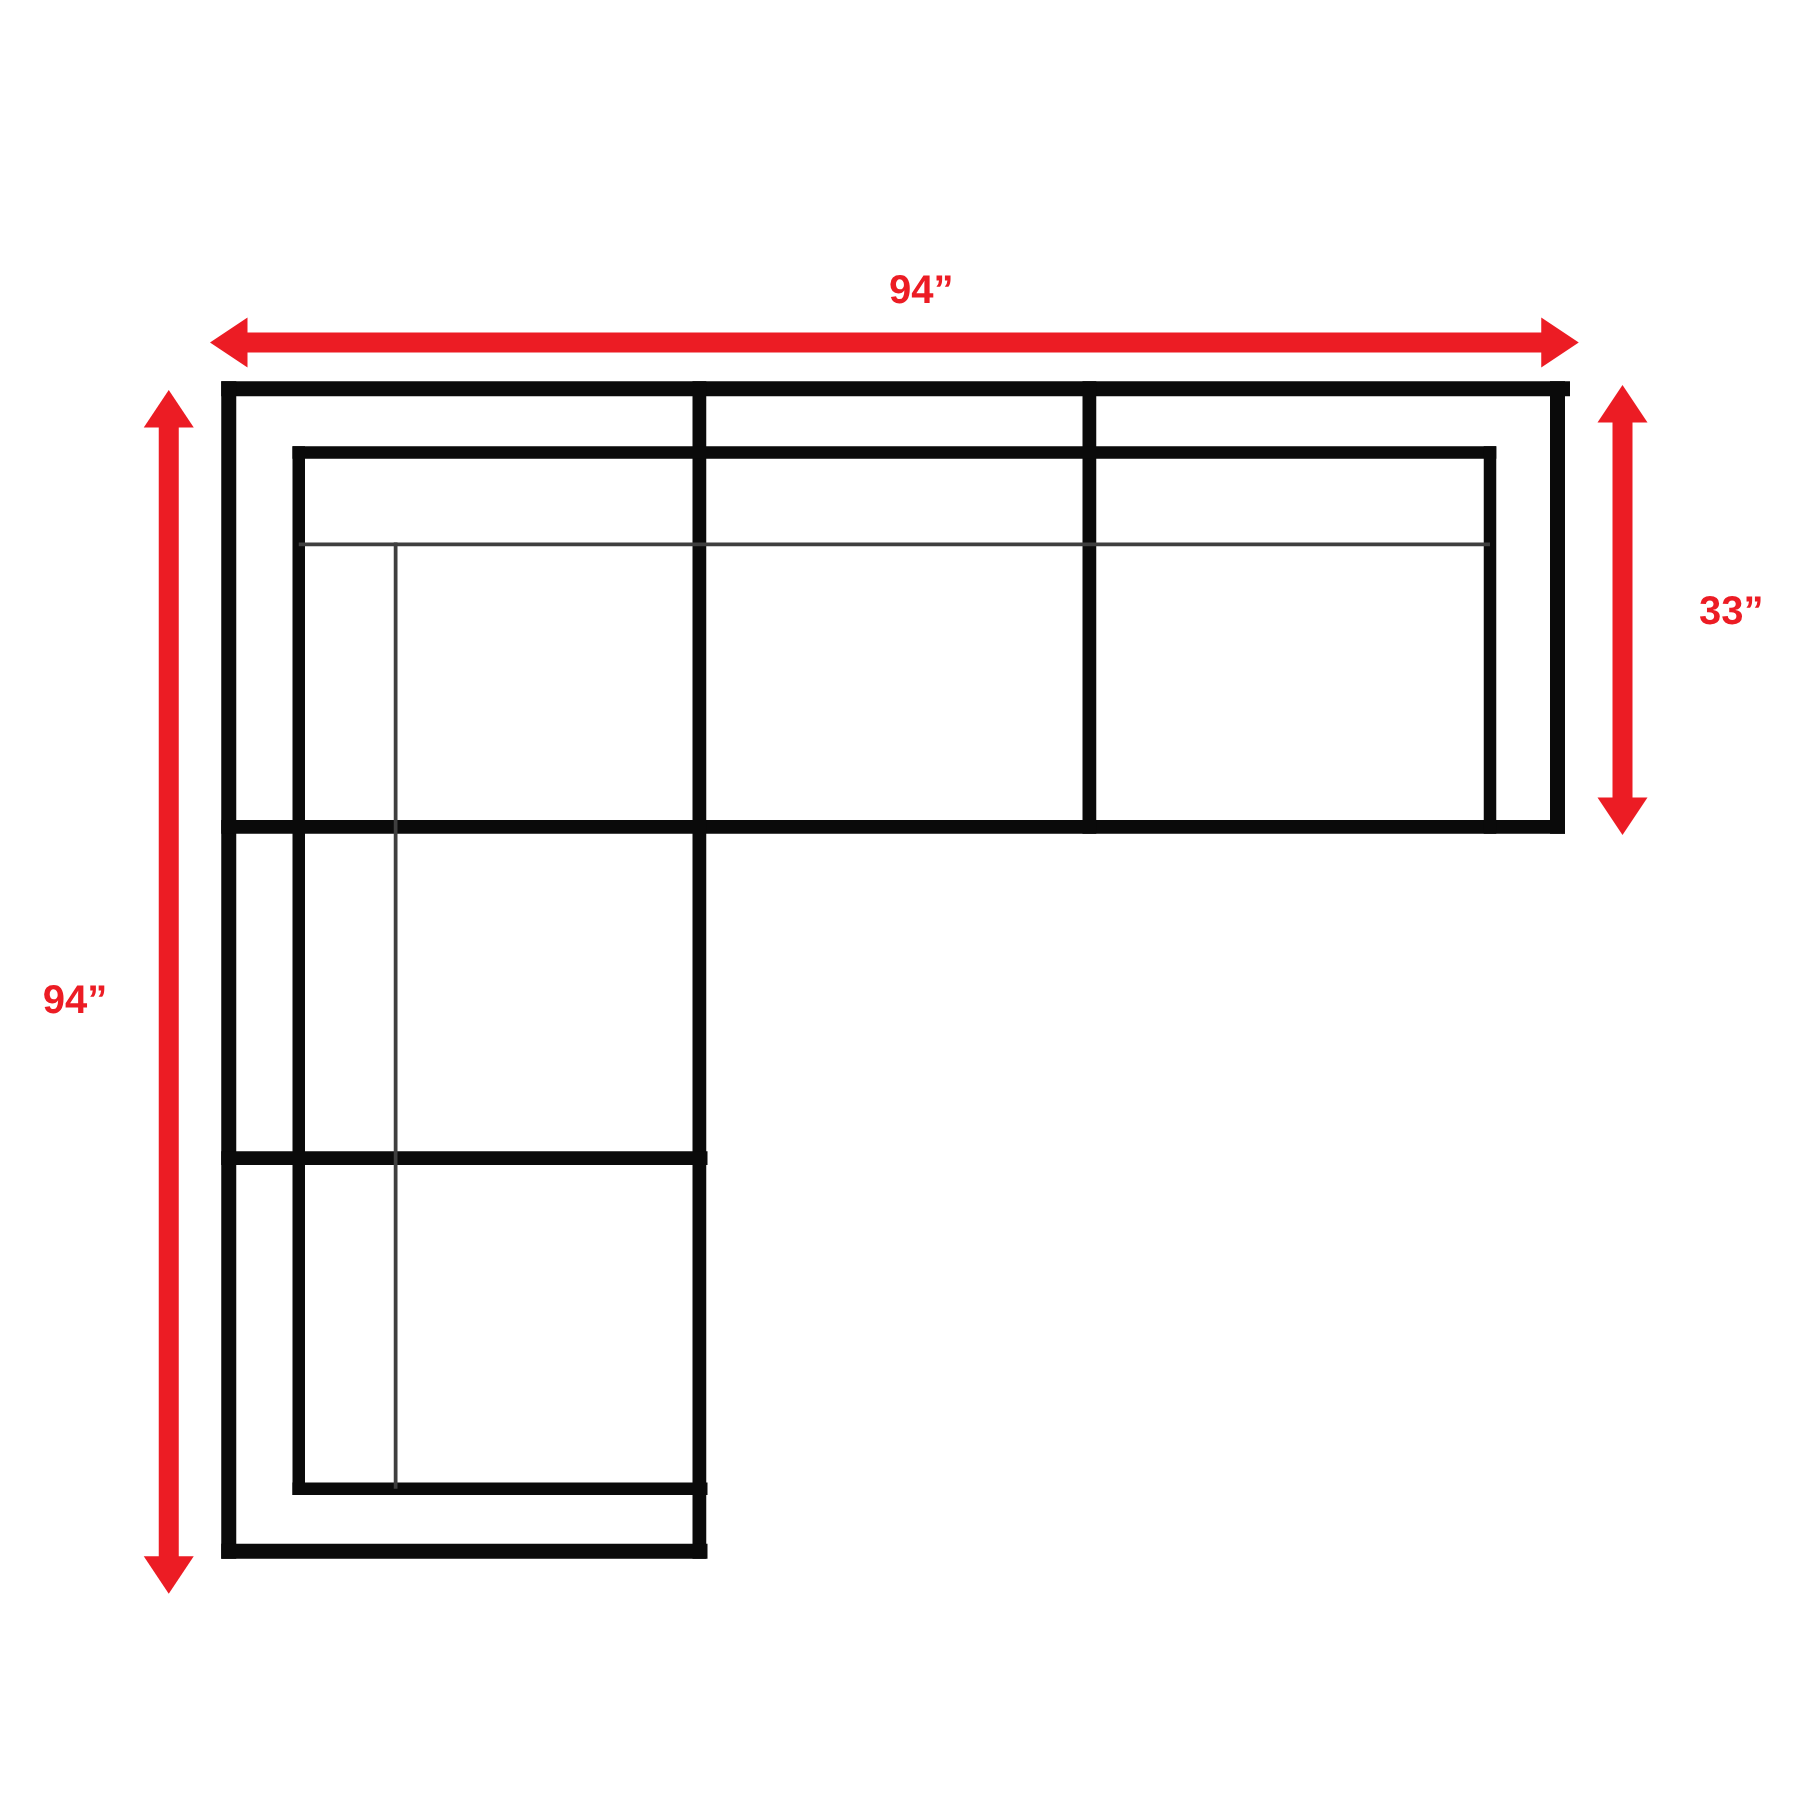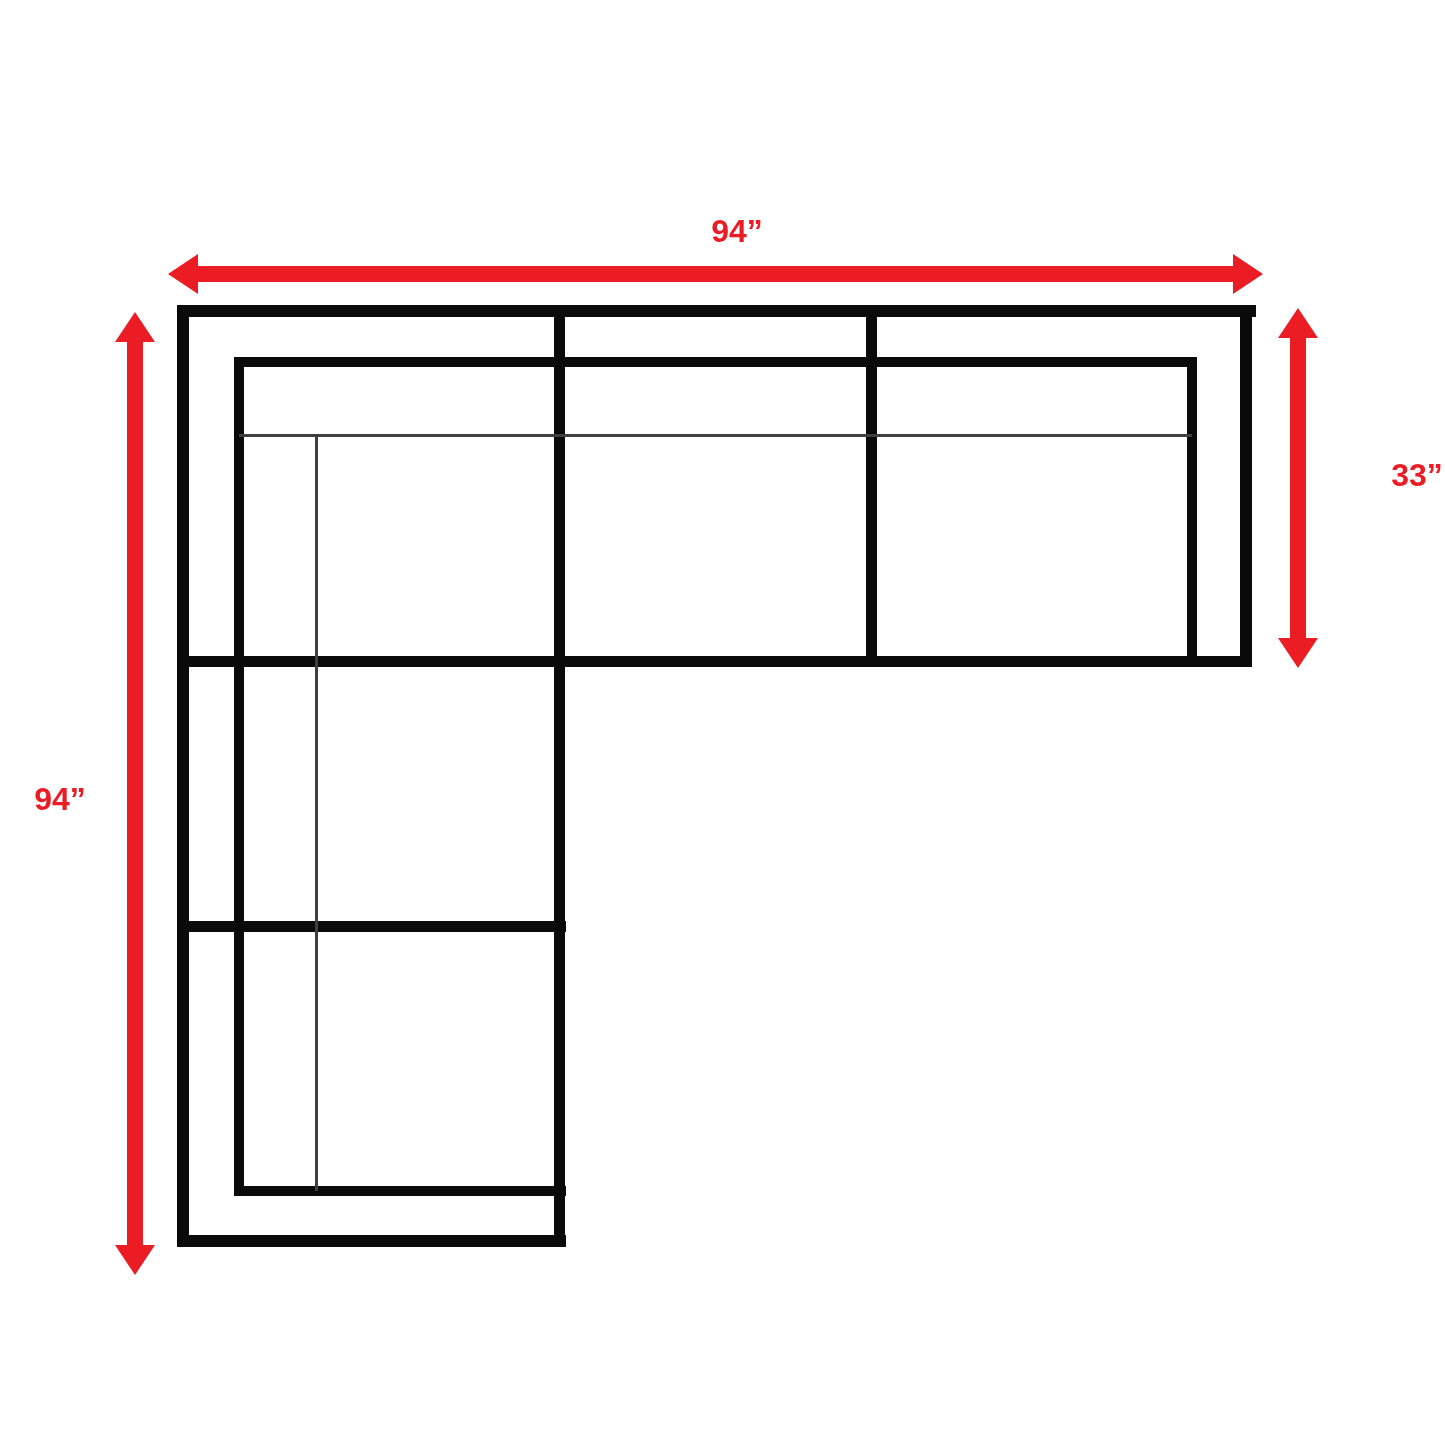--- a/index.html
+++ b/index.html
@@ -28,21 +28,21 @@
     transform: translate(-50%, -50%);
     font-family: "Liberation Sans", sans-serif;
     font-size: 32px;
     font-weight: 700;
     letter-spacing: 0px;
     white-space: nowrap;
     line-height: 1;
   }
   #label-top   { left: 737px;  top: 231px; }
   #label-left  { left: 60px;   top: 799px; }
-  #label-right { left: 1385px; top: 475px; margin-left: 32px; }
+  #label-right { left: 1385px; top: 488px; }
 </style>
 </head>
 <body>
 
 <div id="diagram" style="width: 1445px; height: 1445px; background: rgb(255, 255, 255);">
   <div class="dim-label" id="label-top" style="color: rgb(236, 28, 36);">94”</div>
   <div class="dim-label" id="label-left" style="color: rgb(236, 28, 36);">94”</div>
   <div class="dim-label" id="label-right" style="color: rgb(236, 28, 36);">33”</div>
 <div class="line" style="left: 177px; top: 305px; width: 1079px; height: 12px; background: rgb(10, 10, 10);"></div>
     <div class="line" style="left: 177px; top: 305px; width: 12px; height: 942px; background: rgb(10, 10, 10);"></div>

